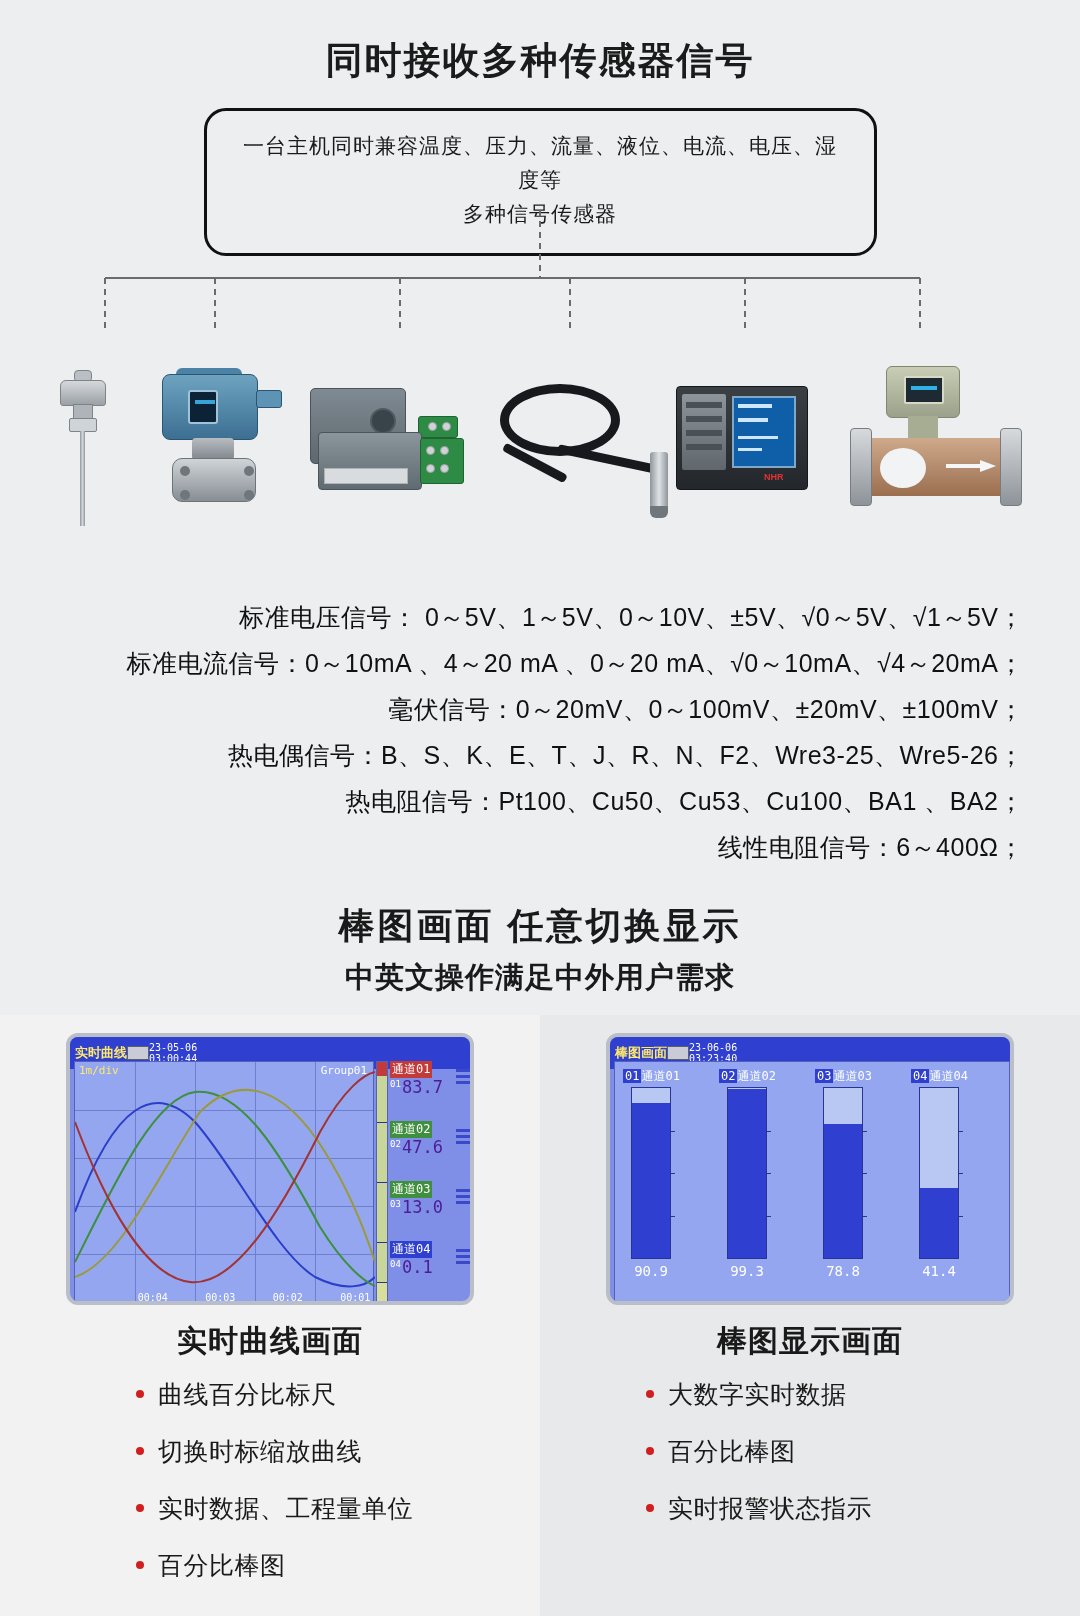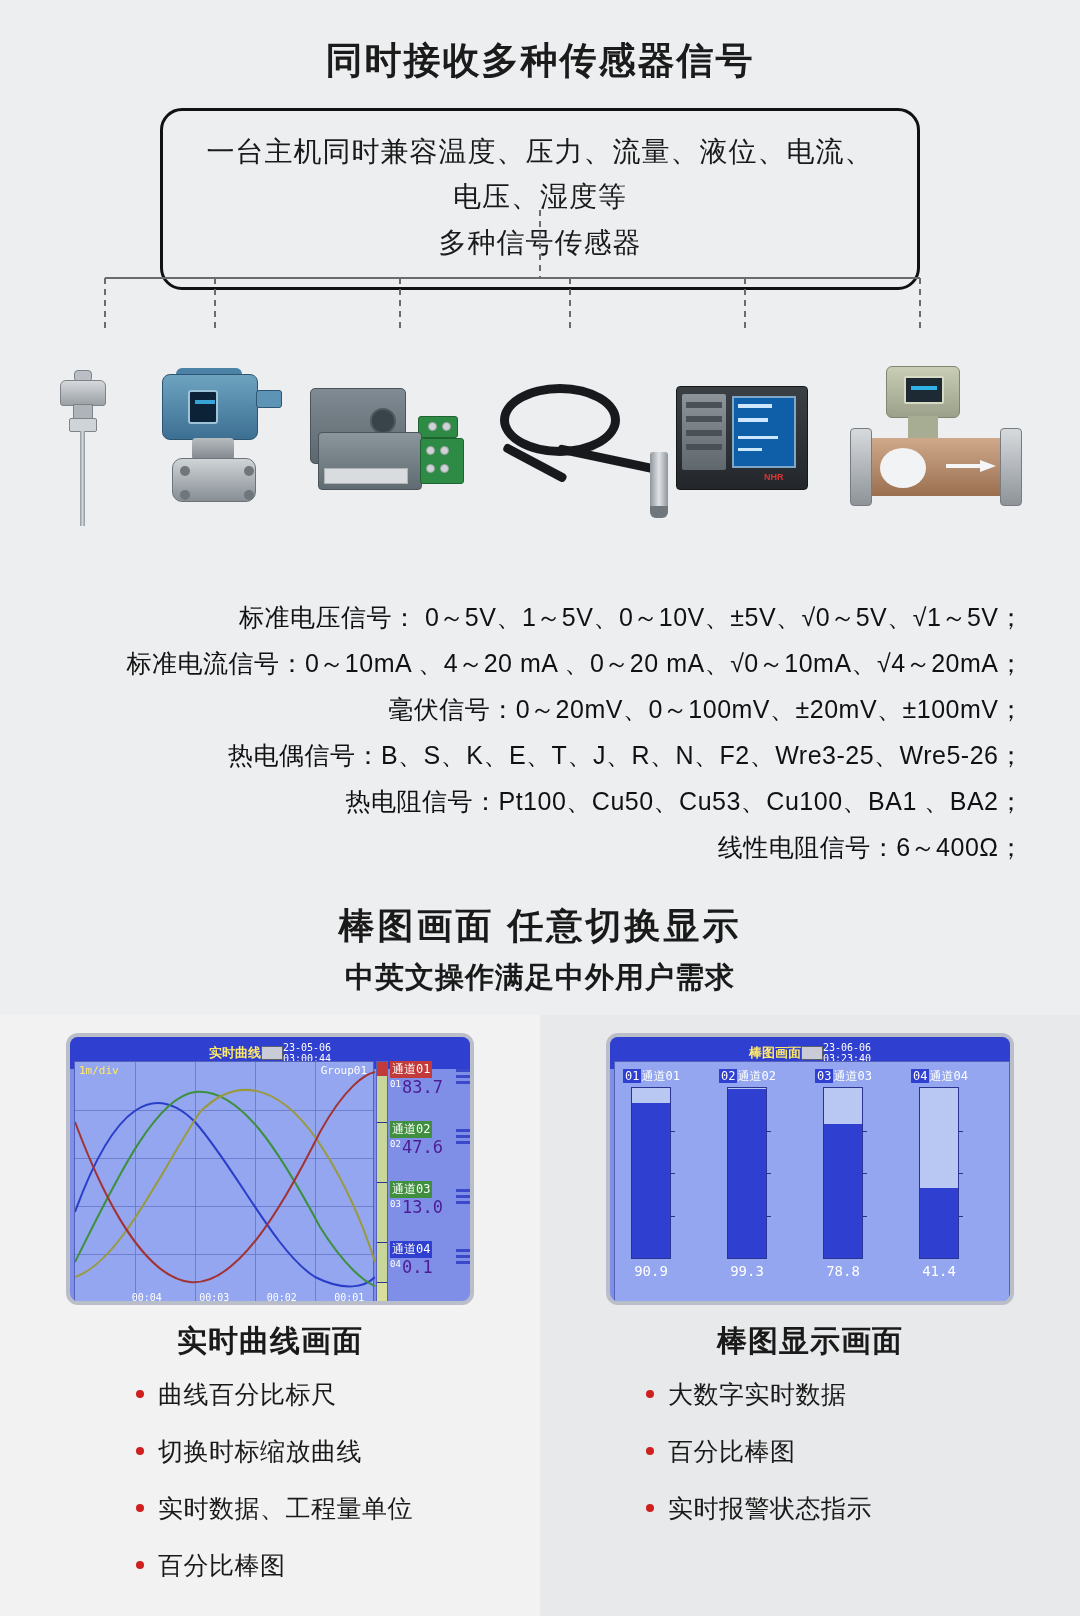--- a/index.html
+++ b/index.html
@@ -18,26 +18,26 @@
   .title1 {
     text-align:center;
     font-size:37px;
     font-weight:bold;
     letter-spacing:2px;
     padding-top:36px;
     color:#1b1b1b;
   }
   .callout {
     margin:22px auto 0;
-    width:760px;
+    width:673px;
     border:3px solid #111;
     border-radius:22px;
     padding:18px 30px 22px;
     text-align:center;
-    font-size:28px;
+    font-size:21px;
     line-height:1.62;
     letter-spacing:1px;
     background:transparent;
   }
 
   
   .connector { position:absolute; left:0; top:0; width:1080px; height:120px; }
 
   
   .devices {
@@ -137,36 +137,36 @@
     background:#7f8fe8;
     border:4px solid #b9bec9;
     border-radius:12px;
     position:relative;
     overflow:hidden;
     font-family:"DejaVu Sans Mono","Liberation Mono",monospace;
   }
   .scr-top{
     position:absolute;left:0;top:0;width:100%;height:32px;
     background:#2f3fcf;color:#fff;font-size:13px;
-    display:flex;align-items:center;justify-content:center;padding:0 5px;
+    display:flex;align-items:center;justify-content:flex-start;padding:0 5px;
   }
   .scr-top .ttl{color:#ffe96b;font-weight:bold;}
   .scr-clock{font-size:10px;line-height:11px;text-align:right;color:#fff;}
   .scr-icon{width:22px;height:14px;background:#c9ccd6;border:1px solid #5a5f6b;}
 
   
   .curve-area{
     position:absolute;left:4px;top:24px;width:300px;height:244px;
     background:#93a6ef;
     border:1px solid #5560b8;
   }
   .curve-area .grid-v{position:absolute;top:0;bottom:0;width:1px;background:#6f7fd0;}
   .curve-area .grid-h{position:absolute;left:0;right:0;height:1px;background:#6f7fd0;}
   .curve-lbl{position:absolute;top:2px;font-size:11px;color:#ffe96b;}
-  .curve-times{position:absolute;bottom:1px;left:10px;width:100%;display:flex;justify-content:space-around;font-size:10px;color:#fff;padding-left:28px;}
+  .curve-times{position:absolute;bottom:1px;left:16px;width:100%;display:flex;justify-content:space-around;font-size:10px;color:#fff;padding-left:28px;}
   .scale-bar{position:absolute;left:306px;top:24px;width:12px;height:244px;background:#c9d69a;border:1px solid #5560b8;}
   .scale-seg{position:absolute;left:0;width:100%;}
   .ch-list{position:absolute;left:320px;top:24px;width:84px;height:244px;}
   .ch-item{position:relative;height:60px;}
   .ch-name{position:absolute;left:0;top:0;font-size:12px;color:#fff;padding:0 2px;}
   .ch-idx{position:absolute;left:0;top:18px;font-size:9px;color:#fff;}
   .ch-val{position:absolute;left:12px;top:16px;font-size:17px;color:#4c1d95;}
   .ch-bars{position:absolute;right:2px;top:8px;width:16px;}
   .ch-bars i{display:block;height:3px;background:#3a49c9;margin-bottom:3px;}
 

